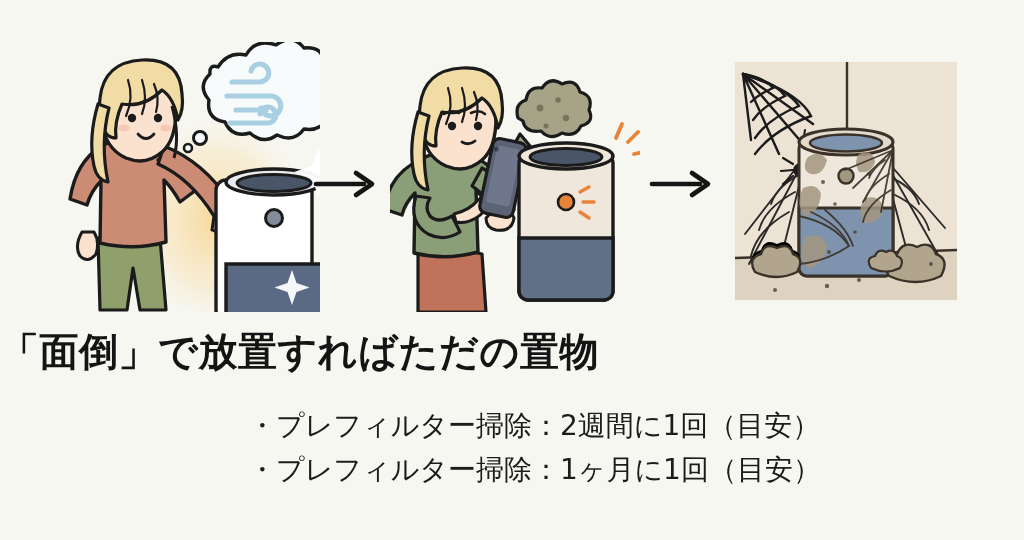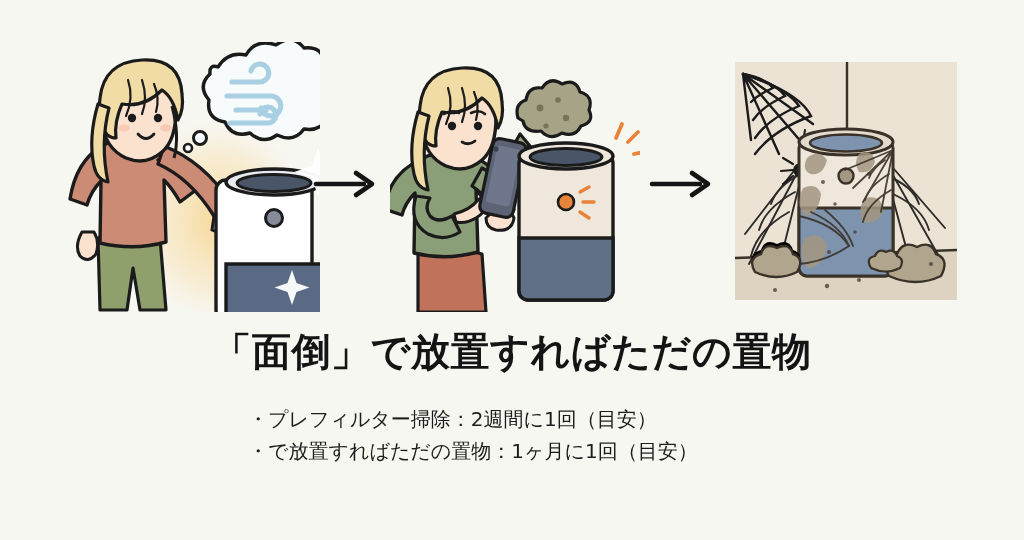--- a/index.html
+++ b/index.html
@@ -20,30 +20,30 @@
   .panel-2{left:390px;width:250px;}
   .panel-3{left:735px;width:222px;height:238px;top:20px;}
 
   .arrow{position:absolute;top:125px;width:70px;height:34px;}
   .arrow-1{left:312px;}
   .arrow-2{left:648px;}
 
   
   .headline{
     position:absolute;left:0;top:330px;width:1024px;
-    text-align:center;
+    text-align:left;
     font-size:39px;font-weight:700;color:#141414;
     letter-spacing:.5px;line-height:1.15;
     font-family:"DejaVu Sans","Liberation Sans",sans-serif;
   }
   .bullets{
     position:absolute;left:248px;top:404px;width:700px;
   }
   .bullet{
-    font-size:20px;color:#1c1c1c;line-height:1.58;
+    font-size:28px;color:#1c1c1c;line-height:1.58;
     font-family:"DejaVu Sans","Liberation Sans",sans-serif;
     white-space:nowrap;
   }
 </style>
 </head>
 <body>
 
 <div id="slide">
 
   <div class="strip">
@@ -263,16 +263,16 @@
           </g>
         </g>
       </svg>
     </div>
   </div>
 
   <div class="headline">「面倒」で放置すればただの置物</div>
 
   <div class="bullets">
     <div class="bullet">・プレフィルター掃除：2週間に1回（目安）</div>
-    <div class="bullet">・で放置すればただの置物：1ヶ月に1回（目安）</div>
+    <div class="bullet">・プレフィルター掃除：1ヶ月に1回（目安）</div>
   </div>
 
 </div>
 
 </body></html>

